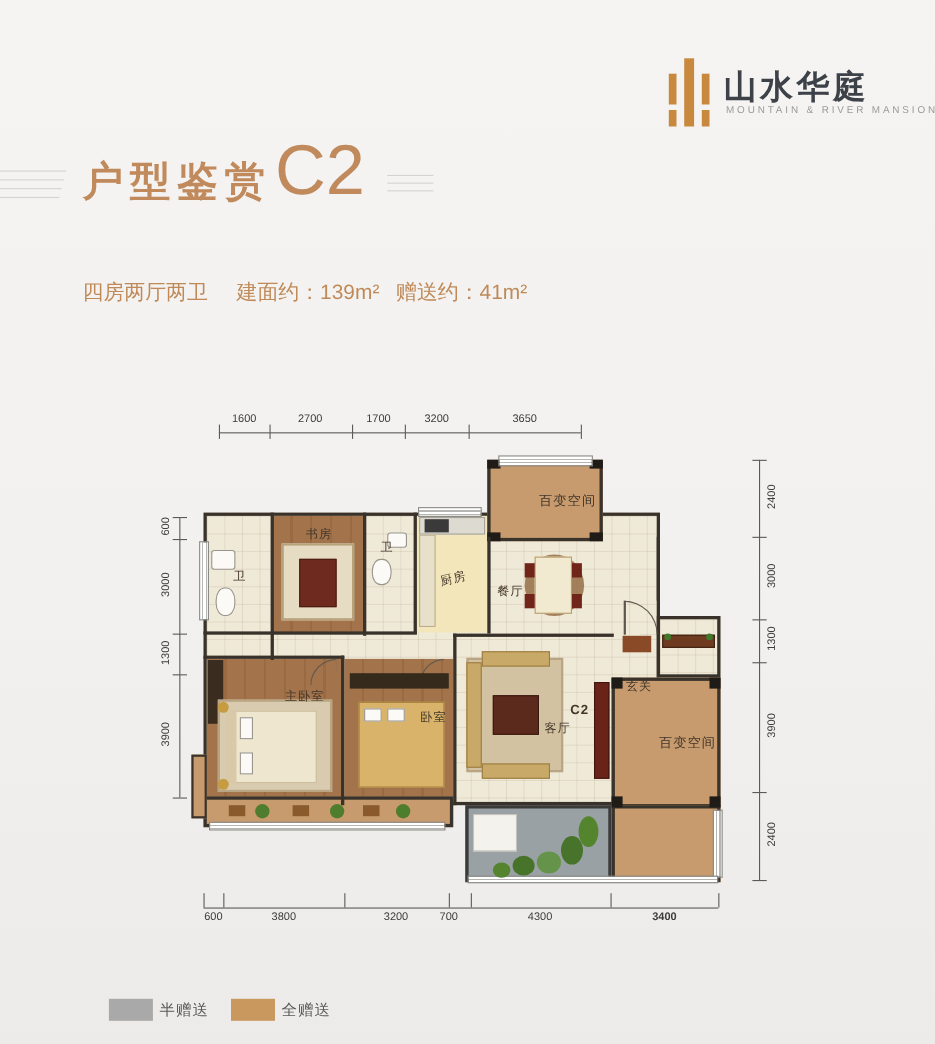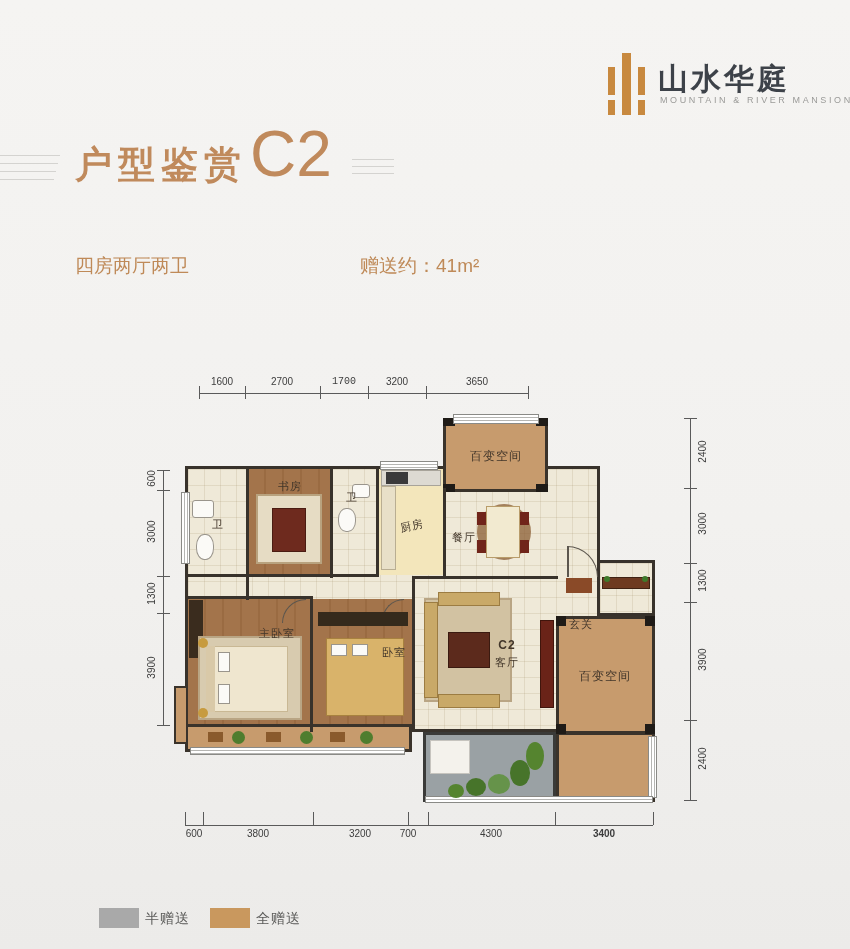--- a/index.html
+++ b/index.html
@@ -24,21 +24,21 @@
         background-image:linear-gradient(90deg,rgba(160,140,100,.18) 1px,transparent 1px),
                          linear-gradient(rgba(160,140,100,.18) 1px,transparent 1px);
         background-size:16px 16px;border:3px solid #38322b;}
   .wood{background:repeating-linear-gradient(90deg,#a3744b 0 16px,#9a6b42 16px 18px);}
   .tan{background:#c79b6d;border:3px solid #3a332b;}
   .gray{background:#9aa1a4;border:3px solid #3a3a38;}
   .post{background:#1f1b17;}
   .win-h{background:repeating-linear-gradient(180deg,#ffffff 0 2px,#b5b5b2 2px 3px);border:1px solid #8a8a86;}
   .win-v{background:repeating-linear-gradient(90deg,#ffffff 0 2px,#b5b5b2 2px 3px);border:1px solid #8a8a86;}
   .rlabel{font-size:11px;color:#42362a;letter-spacing:1px;white-space:nowrap;transform:translate(-50%,-50%);}
-  .rlabel.big{font-size:12px;}
+  .rlabel.big{font-size:12px;margin-left:20px;}
   
   .dimline{background:#5a5a5a;}
   .tickv{width:1px;height:13px;background:#5a5a5a;}
   .tickh{width:13px;height:1px;background:#5a5a5a;}
   .dlab{font-size:10px;color:#3d3d3d;text-align:center;white-space:nowrap;}
   .dlab.rot{transform:rotate(-90deg);}
   
   .legend-label{font-size:14px;color:#5a5a58;letter-spacing:1px;white-space:nowrap;}
   .sw-half{background:#a9a9a9;}
   .sw-full{background:#c9985e;}
@@ -70,20 +70,21 @@
       <div class="abs bar" style="left:32px;top:47px;width:7px;height:15px;"></div>
     </div>
     <div class="abs logo-cn" style="left:60px;top:14px;">山水华庭</div>
     <div class="abs logo-en" style="left:62px;top:50px;">MOUNTAIN &amp; RIVER MANSION</div>
   </div>
 
   <div class="abs title-cn" style="left:75px;top:140px;">户型鉴赏</div>
   <div class="abs title-code" style="left:250px;top:122px;">C2</div>
 
   <div class="abs summary" style="left:75px;top:253px;">四房两厅两卫</div>
+  <div class="abs summary" style="left:215px;top:253px;">建面约：139m²</div>
   <div class="abs summary" style="left:360px;top:253px;">赠送约：41m²</div>
 
   <div class="abs" style="left:0;top:0;width:850px;height:949px;">
 
     <div class="abs tile" style="left:185px;top:466px;width:415px;height:266px;"></div>
     <div class="abs tile" style="left:597px;top:560px;width:58px;height:56px;"></div>
     <div class="abs wood" style="left:248px;top:469px;width:82px;height:106px;"></div>
     <div class="abs" style="left:379px;top:469px;width:64px;height:106px;background:#f3e6bb;"></div>
     <div class="abs wood" style="left:188px;top:599px;width:122px;height:127px;"></div>
     <div class="abs wood" style="left:313px;top:599px;width:99px;height:127px;"></div>
@@ -202,21 +203,21 @@
 
     <div class="abs dimline" style="left:199px;top:393px;width:329px;height:1px;"></div>
     <div class="abs tickv" style="left:199px;top:386px;"></div>
     <div class="abs tickv" style="left:245px;top:386px;"></div>
     <div class="abs tickv" style="left:320px;top:386px;"></div>
     <div class="abs tickv" style="left:368px;top:386px;"></div>
     <div class="abs tickv" style="left:426px;top:386px;"></div>
     <div class="abs tickv" style="left:528px;top:386px;"></div>
     <div class="abs dlab" style="left:192px;top:376px;width:60px;">1600</div>
     <div class="abs dlab" style="left:252px;top:376px;width:60px;">2700</div>
-    <div class="abs dlab" style="left:314px;top:376px;width:60px;font-family:Liberation Mono, monospace;">1700</div>
+    <div class="abs dlab" style="left:314px;top:376px;width:60px;">1700</div>
     <div class="abs dlab" style="left:367px;top:376px;width:60px;">3200</div>
     <div class="abs dlab" style="left:447px;top:376px;width:60px;">3650</div>
 
     <div class="abs dimline" style="left:163px;top:470px;width:1px;height:255px;"></div>
     <div class="abs tickh" style="left:157px;top:470px;"></div>
     <div class="abs tickh" style="left:157px;top:490px;"></div>
     <div class="abs tickh" style="left:157px;top:576px;"></div>
     <div class="abs tickh" style="left:157px;top:613px;"></div>
     <div class="abs tickh" style="left:157px;top:725px;"></div>
     <div class="abs dlab rot" style="left:129px;top:473px;width:44px;">600</div>

